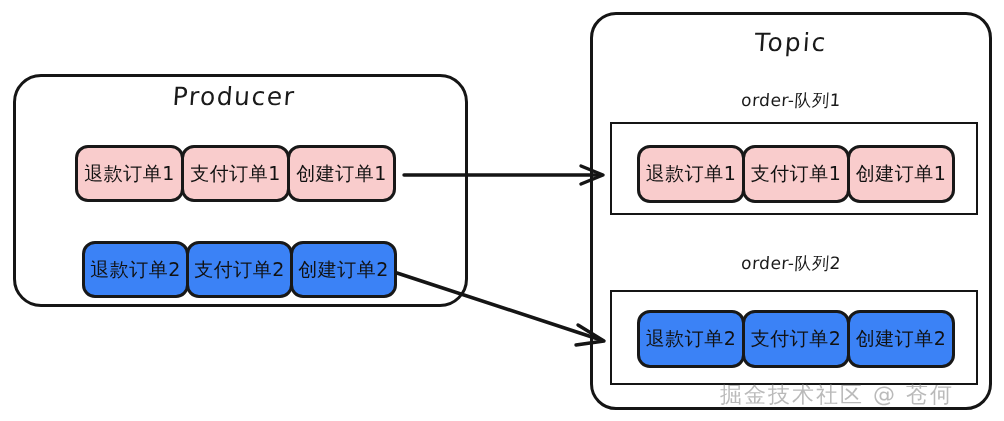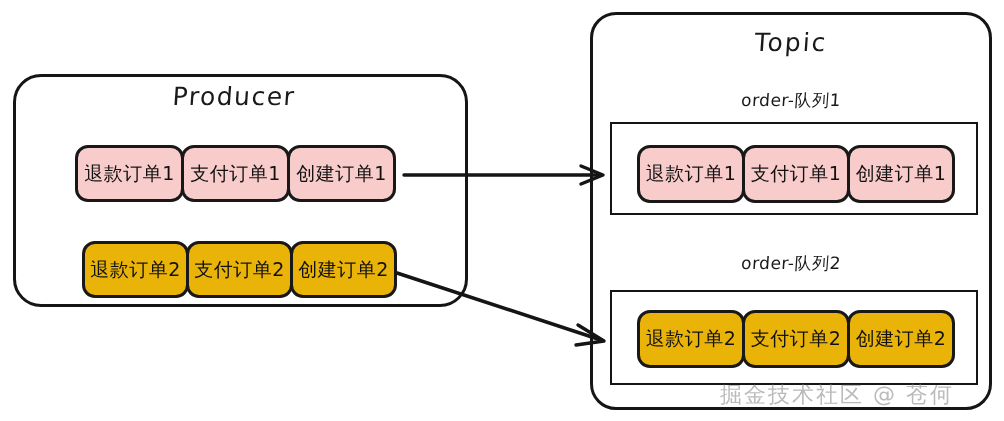--- a/index.html
+++ b/index.html
@@ -58,21 +58,21 @@
     display: flex;
     align-items: center;
     justify-content: center;
     font-family: "DejaVu Sans", sans-serif;
     font-size: 19px;
     color: #111111;
     white-space: nowrap;
     letter-spacing: 0.5px;
   }
   .chip.pink  { background: #f9cccc; }
-  .chip.green { background: #eab308; }
+  .chip.green { background: #3b82f6; }
 
   
   #producer-row-1 { left: 75px; top: 145px; }
   #producer-row-1 .chip { width: 109px; height: 57px; margin-right: -3px; }
   #producer-row-2 { left: 82px; top: 241px; }
   #producer-row-2 .chip { width: 107px; height: 57px; margin-right: -3px; }
 
   
   .topic-box {
     position: absolute;

